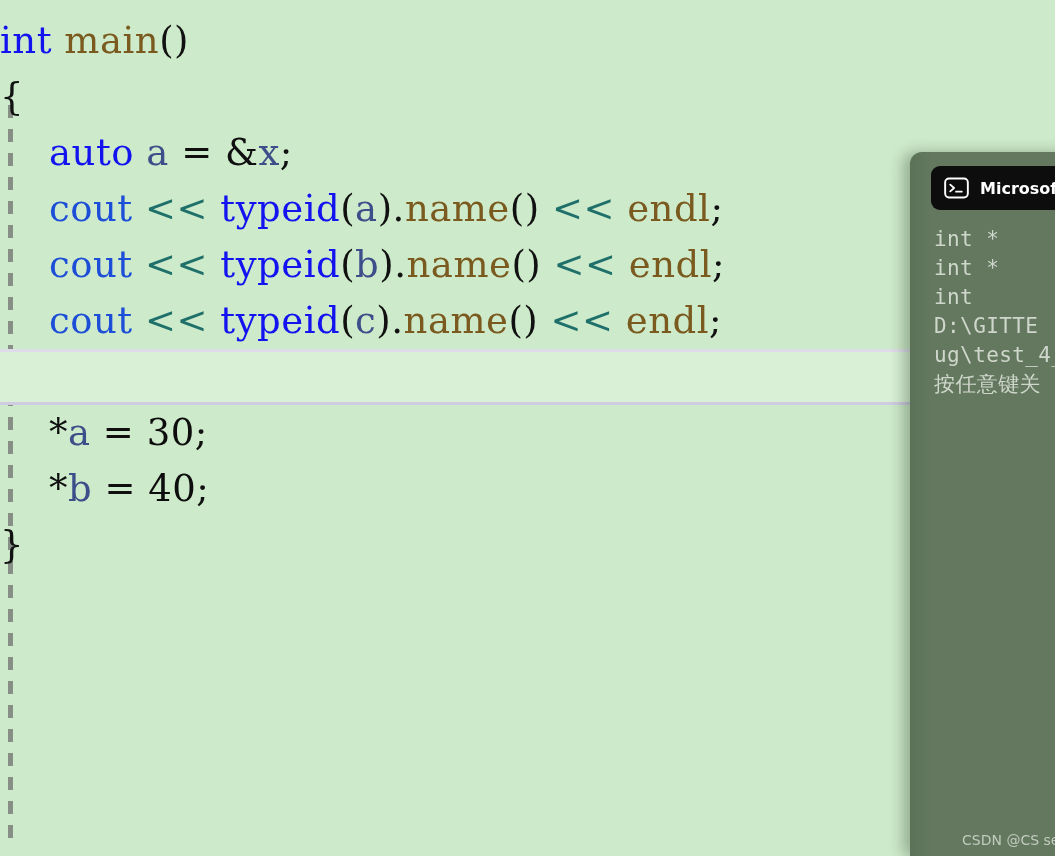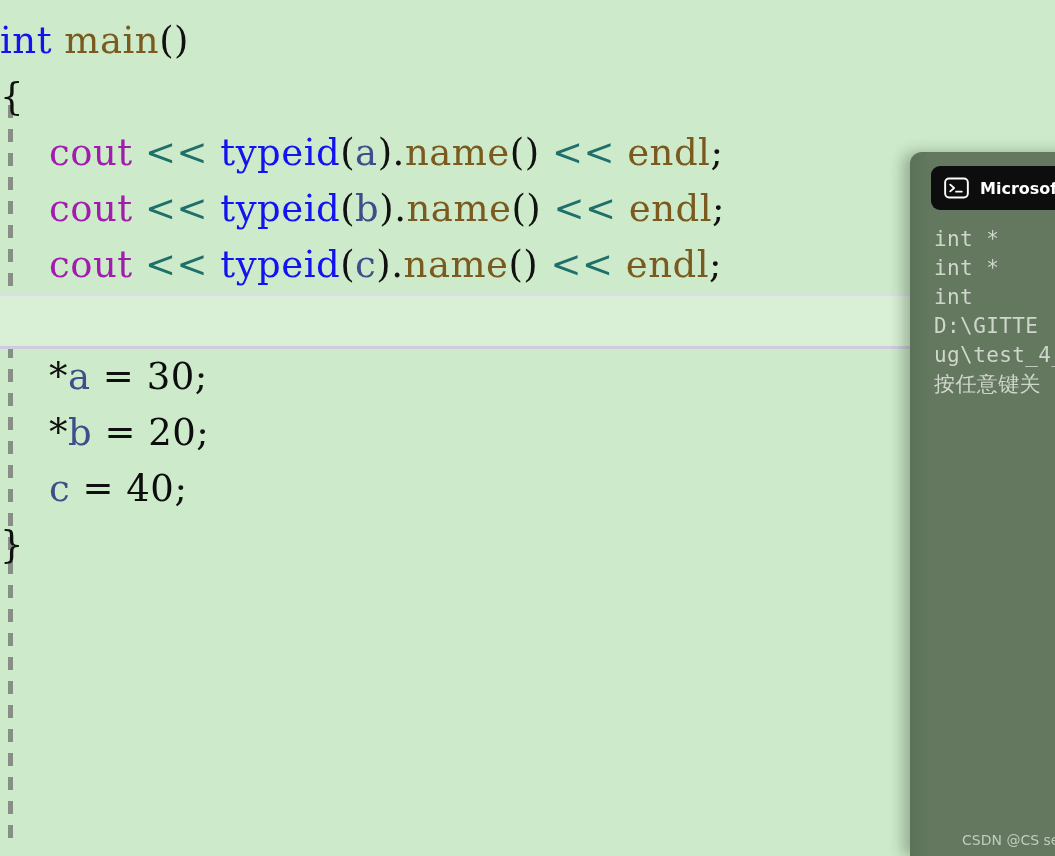--- a/index.html
+++ b/index.html
@@ -86,21 +86,21 @@
 
   
   .k-type     { color: #1313f0; }   
   .k-return   { color: #9110c8; }   
   .ident      { color: #7a5a1e; }
   .var        { color: #3d4f8a; }   
   .op         { color: #0f0f0f; }
   .shift      { color: #1f6f6b; }   
   .num        { color: #0d0d0d; }
   .punc       { color: #111111; }
-  .cout       { color: #a21caf; text-align: right; }
+  .cout       { color: #1d4ed8; text-align: right; }
 
   
   .console-win {
     position: absolute;
     left: 910px;
     top: 152px;
     width: 175px;
     height: 704px;
     background: #63785f;
     border-radius: 12px 0 0 0;
@@ -185,27 +185,27 @@
 </head>
 <body>
 
 <div id="root">
 
   <div class="editor">
     <div class="indent-guide"></div>
     <div class="code-area" id="code-area">
         <div class="code-line"><span class="txt"><span class="k-type">int</span><span class="op"> </span><span class="ident">main</span><span class="punc">()</span></span></div>
         <div class="code-line"><span class="txt"><span class="punc">{</span></span></div>
+        <div class="code-line"><span class="txt"><span class="op">    </span><span class="k-type">auto</span><span class="op"> </span><span class="var">a</span><span class="op"> = </span><span class="op">&amp;</span><span class="var">x</span><span class="punc">;</span></span></div>
         <div class="code-line"><span class="txt"><span class="op">    </span><span class="cout">cout</span><span class="op"> </span><span class="shift">&lt;&lt;</span><span class="op"> </span><span class="k-type">typeid</span><span class="punc">(</span><span class="var">a</span><span class="punc">)</span><span class="punc">.</span><span class="ident">name</span><span class="punc">()</span><span class="op"> </span><span class="shift">&lt;&lt;</span><span class="op"> </span><span class="ident">endl</span><span class="punc">;</span></span></div>
         <div class="code-line"><span class="txt"><span class="op">    </span><span class="cout">cout</span><span class="op"> </span><span class="shift">&lt;&lt;</span><span class="op"> </span><span class="k-type">typeid</span><span class="punc">(</span><span class="var">b</span><span class="punc">)</span><span class="punc">.</span><span class="ident">name</span><span class="punc">()</span><span class="op"> </span><span class="shift">&lt;&lt;</span><span class="op"> </span><span class="ident">endl</span><span class="punc">;</span></span></div>
         <div class="code-line"><span class="txt"><span class="op">    </span><span class="cout">cout</span><span class="op"> </span><span class="shift">&lt;&lt;</span><span class="op"> </span><span class="k-type">typeid</span><span class="punc">(</span><span class="var">c</span><span class="punc">)</span><span class="punc">.</span><span class="ident">name</span><span class="punc">()</span><span class="op"> </span><span class="shift">&lt;&lt;</span><span class="op"> </span><span class="ident">endl</span><span class="punc">;</span></span></div>
         <div class="code-line current"><span class="txt"></span></div>
         <div class="code-line"><span class="txt"><span class="op">    </span><span class="op">*</span><span class="var">a</span><span class="op"> = </span><span class="num">30</span><span class="punc">;</span></span></div>
-        <div class="code-line"><span class="txt"><span class="op">    </span><span class="op">*</span><span class="var">b</span><span class="op"> = </span><span class="num">20</span><span class="punc">;</span></span></div>
-        <div class="code-line"><span class="txt"><span class="op">    </span><span class="var">c</span><span class="op"> = </span><span class="num">40</span><span class="punc">;</span></span></div>
+        <div class="code-line"><span class="txt"><span class="op">    </span><span class="op">*</span><span class="var">b</span><span class="op"> = </span><span class="num">40</span><span class="punc">;</span></span></div>
         <div class="code-line"><span class="txt"><span class="punc">}</span></span></div>
       </div>
   </div>
 
   <div class="console-win">
     <div class="console-edge"></div>
 
     <div class="console-titlebar">
       <svg class="console-icon" viewBox="0 0 26 22">
         <rect x="1.2" y="1.2" width="23.6" height="19.6" rx="4" ry="4" fill="none" stroke="#ffffff" stroke-width="2"></rect>

